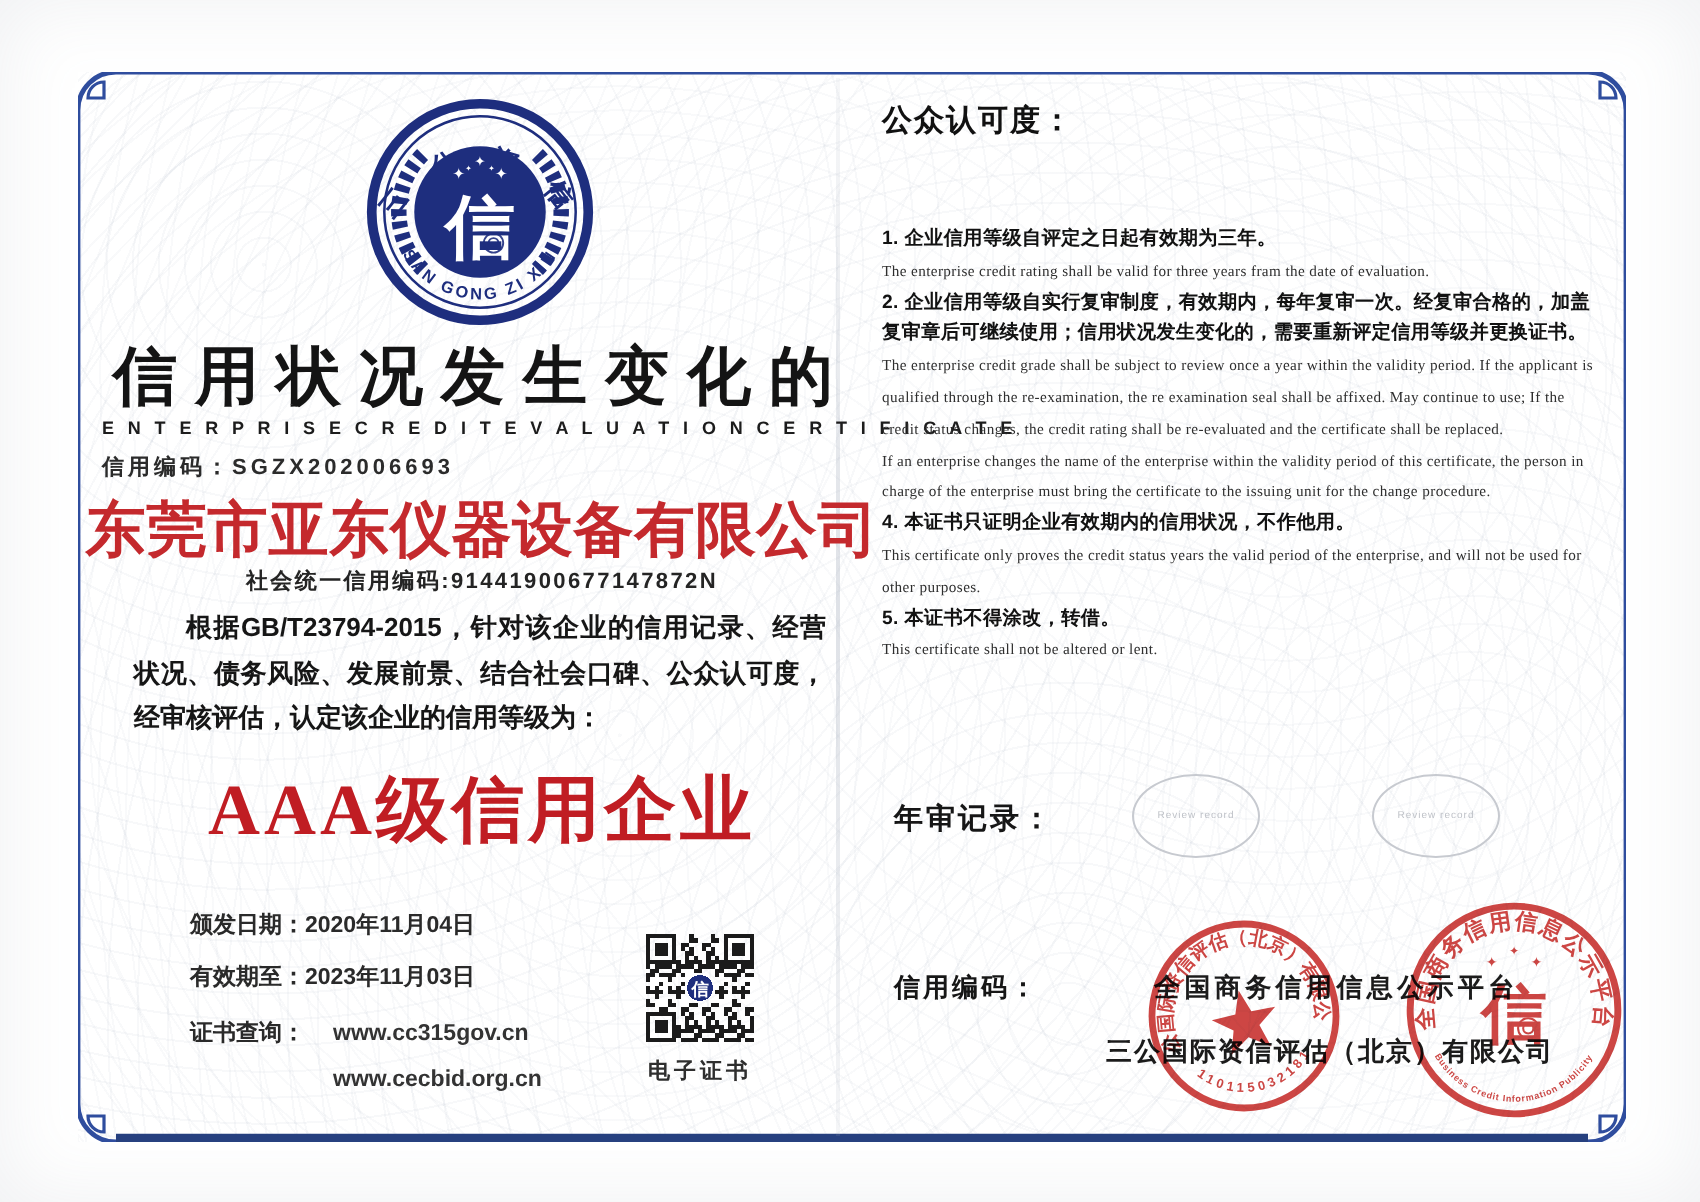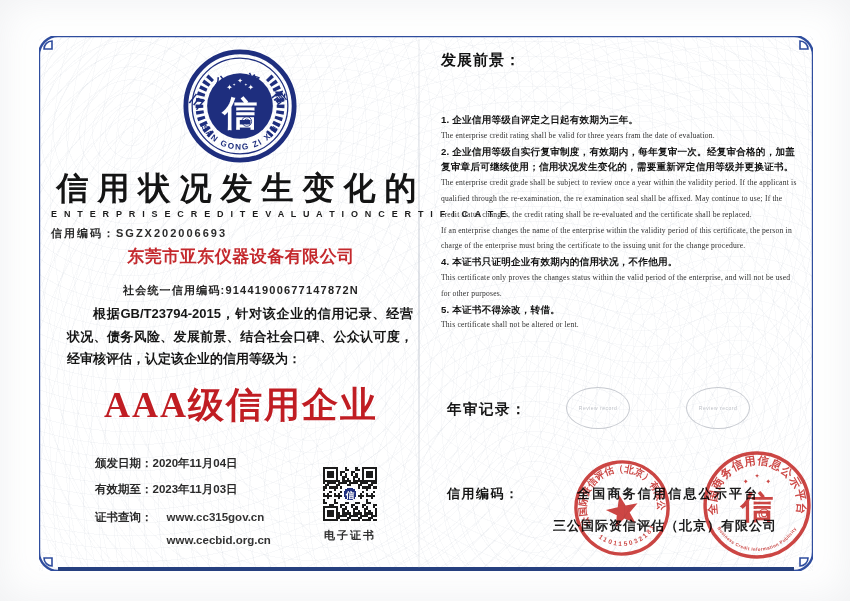--- a/index.html
+++ b/index.html
@@ -27,21 +27,21 @@
   
   .logo-wrap{left:143px;top:12px;width:116px;height:116px;}
   .cert-title{left:12px;top:131px;width:380px;text-align:center;
       font-family:"Liberation Serif", serif;
       font-size:32px;font-weight:800;letter-spacing:9px;color:#141414;white-space:nowrap;}
   .cert-sub{left:12px;top:173px;width:380px;text-align:center;
       font-size:9px;font-weight:700;letter-spacing:2.2px;color:#1c1c1c;white-space:nowrap;}
   .credit-code{left:12px;top:190px;width:380px;
       font-size:11px;font-weight:700;letter-spacing:2px;color:#2b2b2b;}
   .company{left:2px;top:209px;width:400px;text-align:center;
-      font-size:17px;font-weight:800;letter-spacing:.5px;color:#c4292d;white-space:nowrap;}
+      font-size:30px;font-weight:800;letter-spacing:.5px;color:#c4292d;white-space:nowrap;}
   .social-code{left:12px;top:247px;width:380px;text-align:center;
       font-size:11px;font-weight:700;letter-spacing:1.2px;color:#242424;}
   .body-par{left:28px;top:267px;width:346px;
       font-size:13px;font-weight:700;color:#161616;line-height:22.5px;
       text-align:justify;text-indent:2em;}
   .rating{left:2px;top:345px;width:400px;text-align:center;
       font-family:"Liberation Serif", serif;
       font-size:36px;font-weight:800;letter-spacing:2px;color:#c01d23;white-space:nowrap;}
   .dates{left:56px;top:414px;font-size:11.5px;font-weight:700;color:#2a2a2a;line-height:26px;}
   .query-row{margin-top:4px;display:flex;}
@@ -443,30 +443,30 @@
         <rect x="20" y="24" width="1" height="1" fill="#1b1b1b"></rect>
         <rect x="21" y="24" width="1" height="1" fill="#1b1b1b"></rect>
         <rect x="23" y="24" width="1" height="1" fill="#1b1b1b"></rect>
         <rect x="24" y="24" width="1" height="1" fill="#1b1b1b"></rect>
         <circle cx="12.5" cy="12.5" r="3" fill="#1e2e7e"></circle>
         <text x="12.5" y="14.2" font-size="4" text-anchor="middle" fill="#fff" font-weight="bold">信</text>
       </svg>
   </div>
   <div class="abs qr-label">电子证书</div>
 
-  <div class="abs notes-head">发展前景：</div>
+  <div class="abs notes-head">公众认可度：</div>
 
   <div class="abs notes">
     <div class="note-zh">1. 企业信用等级自评定之日起有效期为三年。</div>
     <div class="note-en">The enterprise credit rating shall be valid for three years fram the date of evaluation.</div>
     <div class="note-zh">2. 企业信用等级自实行复审制度，有效期内，每年复审一次。经复审合格的，加盖复审章后可继续使用；信用状况发生变化的，需要重新评定信用等级并更换证书。</div>
     <div class="note-en">The enterprise credit grade shall be subject to review once a year within the validity period. If the applicant is qualified through the re-examination, the re examination seal shall be affixed. May continue to use; If the credit status changes, the credit rating shall be re-evaluated and the certificate shall be replaced.</div>
     <div class="note-en">If an enterprise changes the name of the enterprise within the validity period of this certificate, the person in charge of the enterprise must bring the certificate to the issuing unit for the change procedure.</div>
     <div class="note-zh">4. 本证书只证明企业有效期内的信用状况，不作他用。</div>
-    <div class="note-en">This certificate only proves the changes status within the valid period of the enterprise, and will not be used for other purposes.</div>
+    <div class="note-en">This certificate only proves the credit status years the valid period of the enterprise, and will not be used for other purposes.</div>
     <div class="note-zh">5. 本证书不得涂改，转借。</div>
     <div class="note-en">This certificate shall not be altered or lent.</div>
   </div>
 
   <div class="abs annual-label">年审记录：</div>
   <div class="abs review-ellipse re1">Review record</div>
   <div class="abs review-ellipse re2">Review record</div>
 
   <div class="abs issuer-label">信用编码：</div>
   <div class="abs issuer-1">全国商务信用信息公示平台</div>

